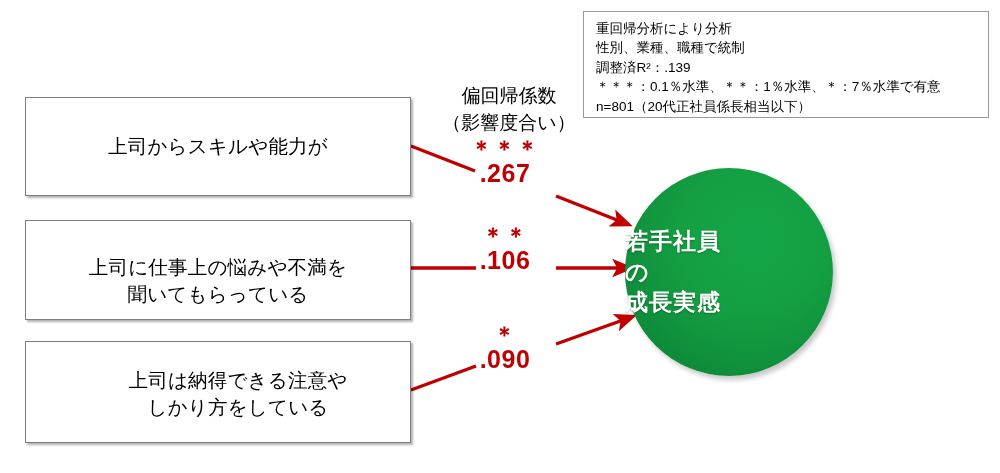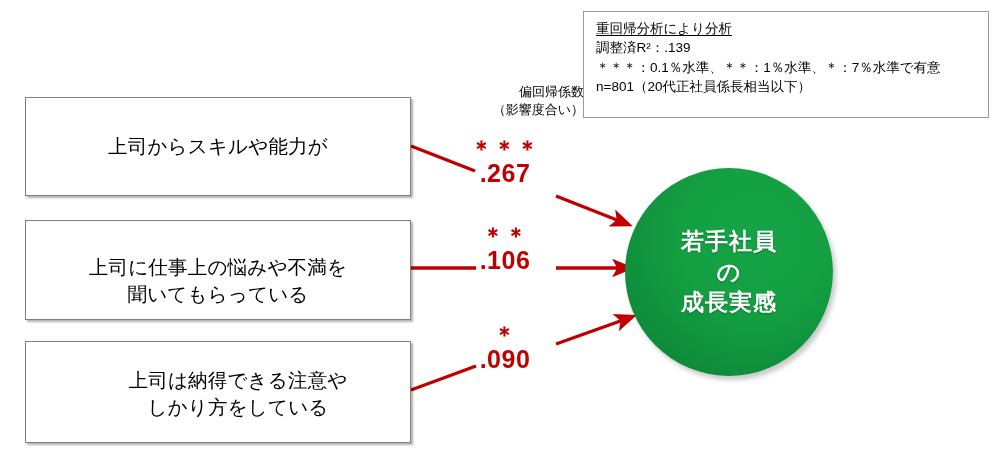--- a/index.html
+++ b/index.html
@@ -45,22 +45,22 @@
   
   #factor-box-2 .stack { transform: translateY(-3px); margin-top: 28px; }
   #factor-box-3 .stack { transform: translateY(2px); margin-left: 40px; }
 
   
   #coef-header {
     position: absolute;
     left: 434px;
     top: 83px;
     width: 150px;
-    text-align: right;
-    font-size: 13px;
+    text-align: center;
+    font-size: 19px;
     line-height: 1.42;
     color: #000000;
   }
   #coef-header .line { display: block; white-space: nowrap; }
 
   
   .coef {
     position: absolute;
     width: 150px;
     text-align: center;
@@ -88,21 +88,21 @@
     position: absolute;
     left: 625px;
     top: 168px;
     width: 208px;
     height: 208px;
     border-radius: 50%;
     background: radial-gradient(circle at 62% 34%, #14A447 0%, #14A042 38%, #0E8A3A 78%, #0B7C33 100%);
     box-shadow: 3px 4px 5px rgba(0,0,0,0.22);
     display: flex;
     flex-direction: column;
-    align-items: center;
+    align-items: flex-start;
     justify-content: center;
     text-align: center;
     color: #ffffff;
     font-weight: bold;
     font-size: 23px;
     line-height: 1.34;
     letter-spacing: 1px;
     text-shadow: 0 1px 2px rgba(0,0,0,0.28);
   }
   #outcome-circle .line { display: block; white-space: nowrap; }
@@ -117,21 +117,20 @@
     box-sizing: border-box;
     background: #ffffff;
     border: 1px solid #9A9A9A;
     padding: 7px 10px 6px 12px;
     font-size: 13.5px;
     line-height: 1.44;
     color: #000000;
   }
   #notes-box .note-line { display: block; white-space: nowrap; }
   #notes-box .note-line.underlined {
-    text-decoration: underline;
     text-decoration-thickness: 1px;
     text-underline-offset: 2px;
     display: block;
     width: 100%;
   }
 
   
   #arrow-layer {
     position: absolute;
     left: 0;
@@ -210,18 +209,19 @@
   </div>
 
   <div id="outcome-circle">
     <span class="line">若手社員</span>
     <span class="line">の</span>
     <span class="line">成長実感</span>
   </div>
 
   <div id="notes-box">
     <span class="note-line underlined">重回帰分析により分析</span>
+    <span class="note-line">性別、業種、職種で統制</span>
     <span class="note-line">調整済R²：.139</span>
     <span class="note-line">＊＊＊：0.1％水準、＊＊：1％水準、＊：7％水準で有意</span>
     <span class="note-line">n=801（20代正社員係長相当以下）</span>
   </div>
 
 </div>
 
 </body></html>

